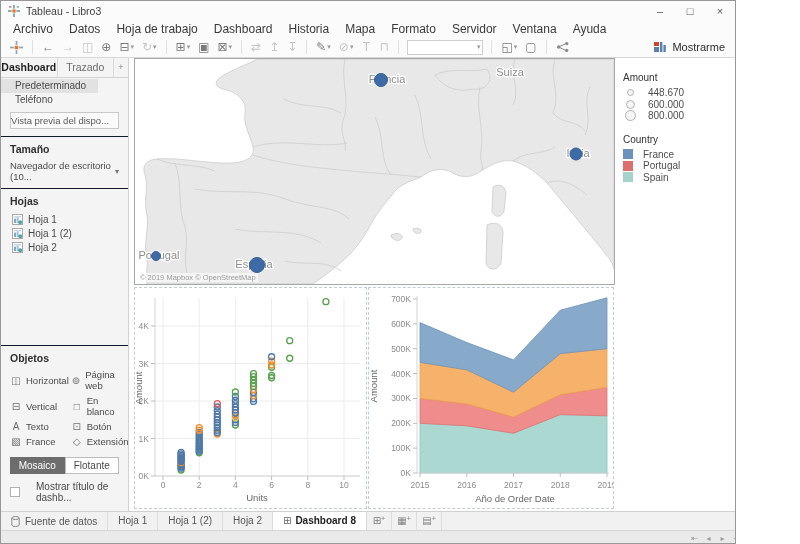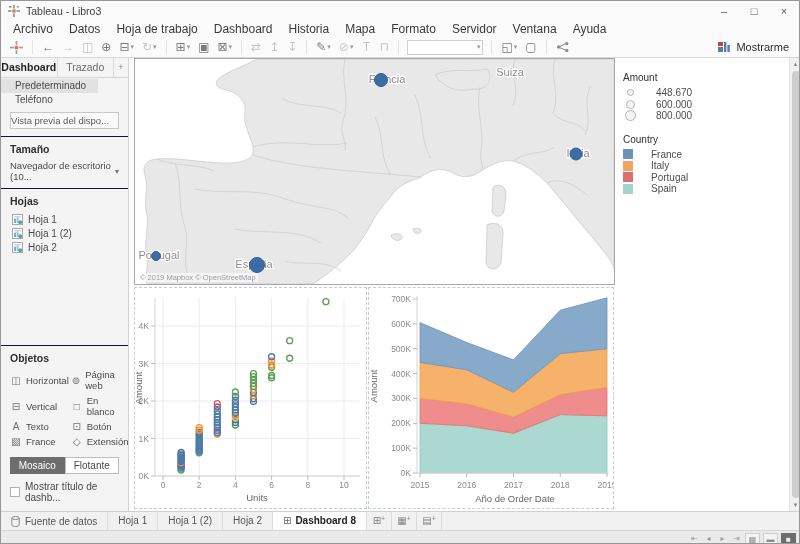--- a/index.html
+++ b/index.html
@@ -1,18 +1,18 @@
 <!DOCTYPE html>
 <html><head>
 <meta charset="utf-8">
 <style>
   * { margin:0; padding:0; box-sizing:border-box; }
   html,body { width:800px; height:544px; }
   body { font-family:"Liberation Sans","DejaVu Sans",sans-serif; font-size:11px; color:#333; background:#fff; overflow:hidden; }
-  #app { position:relative; width:800px; height:544px; background:#fff; border:1px solid #979797; overflow:hidden; }
+  #app { position:relative; width:736px; height:544px; background:#fff; border:1px solid #979797; overflow:hidden; }
 
   
   .titlebar { height:20px; display:flex; align-items:center; gap:6px; padding-left:7px; background:#fbfbfb; }
   .title-text { font-size:10.5px; color:#3f3f3f; }
   .win-controls { margin-left:auto; display:flex; height:100%; }
   .win-btn { width:30px; text-align:center; line-height:20px; color:#555; font-size:11px; }
 
   
   .menubar { height:16px; display:flex; align-items:center; padding-left:4px; background:#fbfbfb; }
   .menu-item { padding:0 8px; font-size:12px; color:#3a3a3a; }
@@ -48,30 +48,30 @@
   .size-caret { font-size:8px; color:#777; }
   .sheet-row { display:flex; align-items:center; gap:5px; height:14px; font-size:10px; color:#4a4a4a; padding-left:2px; }
   .sheet-ic { flex:0 0 auto; }
   .side-spacer { flex:1 1 auto; }
   .obj-grid { display:grid; grid-template-columns:1fr 1fr; row-gap:4px; column-gap:2px; }
   .obj-item { display:flex; align-items:center; gap:4px; font-size:9.5px; color:#4a4a4a; }
   .obj-icon { width:12px; text-align:center; color:#6f6f6f; font-size:10px; }
   .layout-btns { display:flex; margin:4px 9px 5px 9px; flex:0 0 auto; }
   .layout-btn { flex:1; height:17px; line-height:16px; text-align:center; font-size:10px; border:1px solid #bdbdbd; background:#fff; color:#4a4a4a; }
   .layout-btn.selected { background:#6d6d6d; color:#fff; border-color:#6d6d6d; }
-  .check-row { display:flex; align-items:center; gap:5px; padding:2px 9px 8px 9px; font-size:10px; color:#4a4a4a; flex:0 0 auto; }
+  .check-row { display:flex; align-items:center; gap:16px; padding:2px 9px 8px 9px; font-size:10px; color:#4a4a4a; flex:0 0 auto; }
   .checkbox { width:10px; height:10px; border:1px solid #b2b2b2; background:#fff; flex:0 0 auto; }
 
   
   .canvas { position:relative; flex:1; background:#fff; overflow:hidden; }
   .map-zone { position:absolute; left:5px; top:0; width:481px; height:227px; border:1px solid #a8a8a8; background:#fff; }
   .map-attr { position:absolute; left:3px; bottom:2px; font-size:7.5px; color:#9b9b9b; background:rgba(255,255,255,.55); padding:0 2px; }
   .legend { position:absolute; left:494px; top:14px; width:160px; }
   .legend-title { font-size:10px; color:#333; margin-bottom:4px; }
-  .legend-row { display:flex; align-items:center; gap:18px; height:11.5px; }
+  .legend-row { display:flex; align-items:center; gap:10px; height:11.5px; }
   .legend-label { font-size:10px; color:#4e4e4e; }
   .size-circle-wrap { width:15px; display:flex; justify-content:center; align-items:center; }
   .size-circle { border:1px solid #b3b3b3; border-radius:50%; background:#f5f5f5; display:inline-block; }
   .color-swatch { width:10px; height:10px; display:inline-block; }
   .legend-gap { height:12px; }
   .scatter-zone { position:absolute; left:5px; top:229px; width:233px; height:222px; border:1px dashed #c2cdda; background:#fff; }
   .area-zone { position:absolute; left:239px; top:229px; width:246px; height:222px; border:1px dashed #c2cdda; background:#fff; }
 
   
   .vscroll { width:12px; background:#f1f1f1; border-left:1px solid #e2e2e2; display:flex; flex-direction:column; align-items:center; }
@@ -399,24 +399,20 @@
               </span>
               <span class="legend-label">800.000</span>
             </div>
           </div>
         <div class="legend-gap"></div>
         <div class="legend-title">Country</div>
         <div>
             <div class="legend-row">
               <span class="color-swatch" style="background: rgb(107, 146, 189);"></span>
               <span class="legend-label">France</span>
-            </div>
-            <div class="legend-row">
-              <span class="color-swatch" style="background: rgb(242, 163, 94);"></span>
-              <span class="legend-label">Italy</span>
             </div>
             <div class="legend-row">
               <span class="color-swatch" style="background: rgb(222, 110, 110);"></span>
               <span class="legend-label">Portugal</span>
             </div>
             <div class="legend-row">
               <span class="color-swatch" style="background: rgb(165, 210, 202);"></span>
               <span class="legend-label">Spain</span>
             </div>
           </div>

